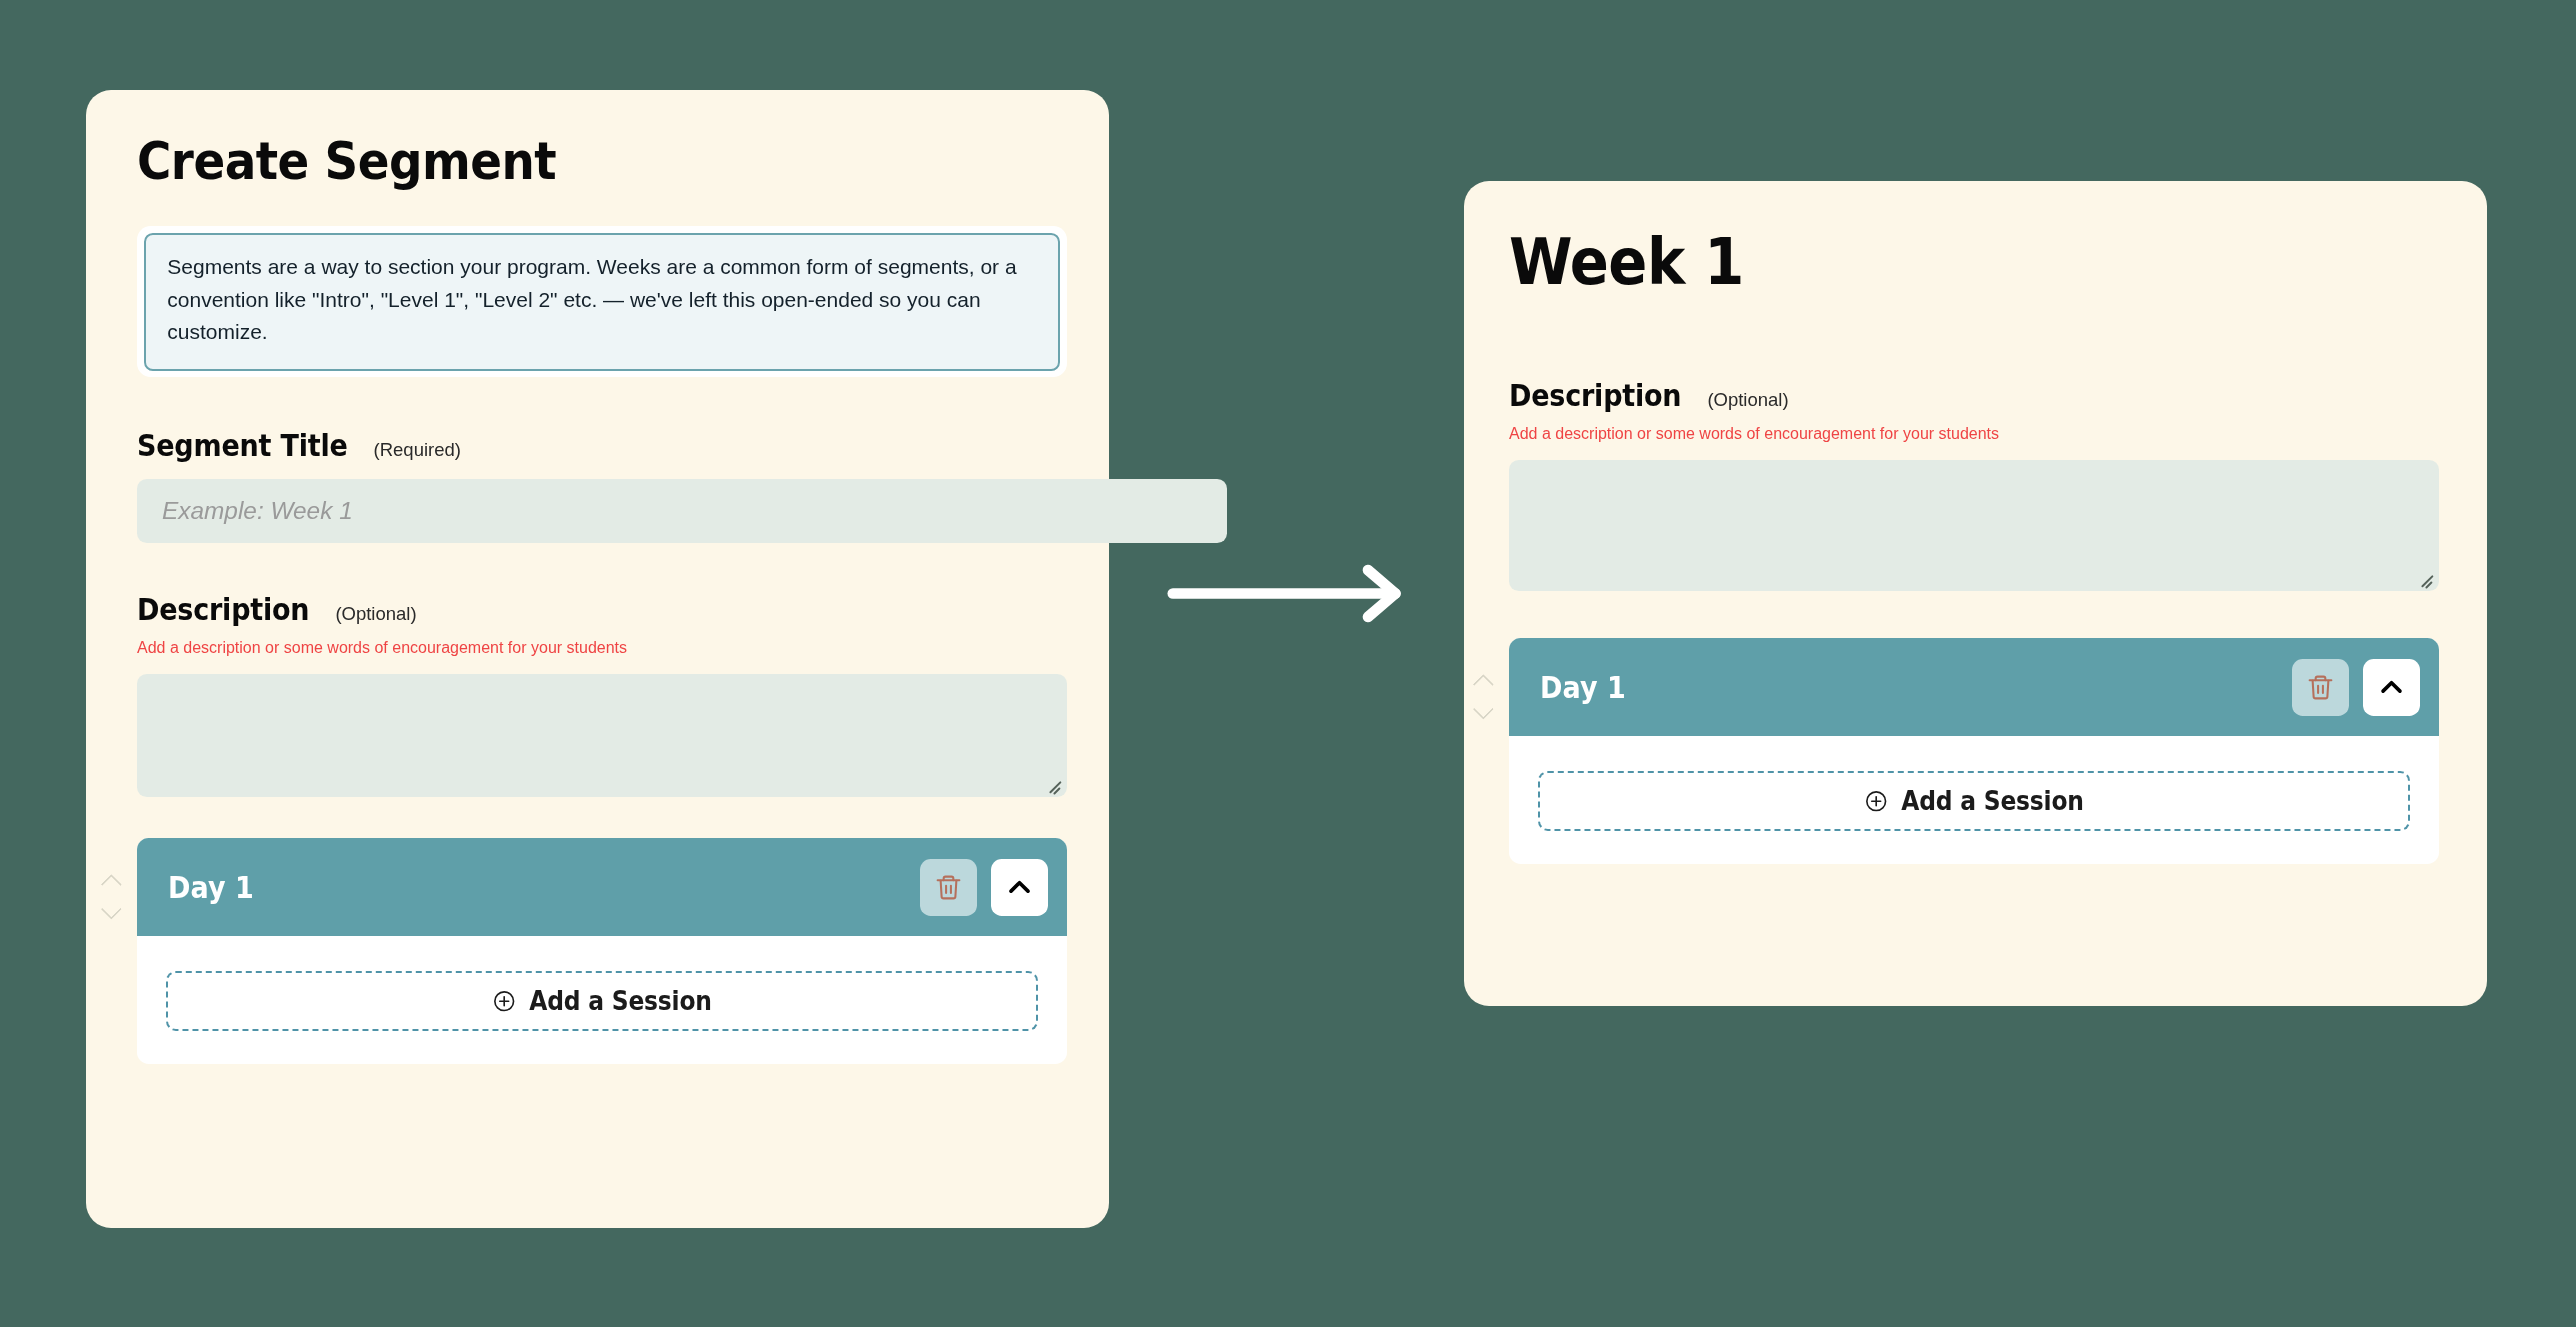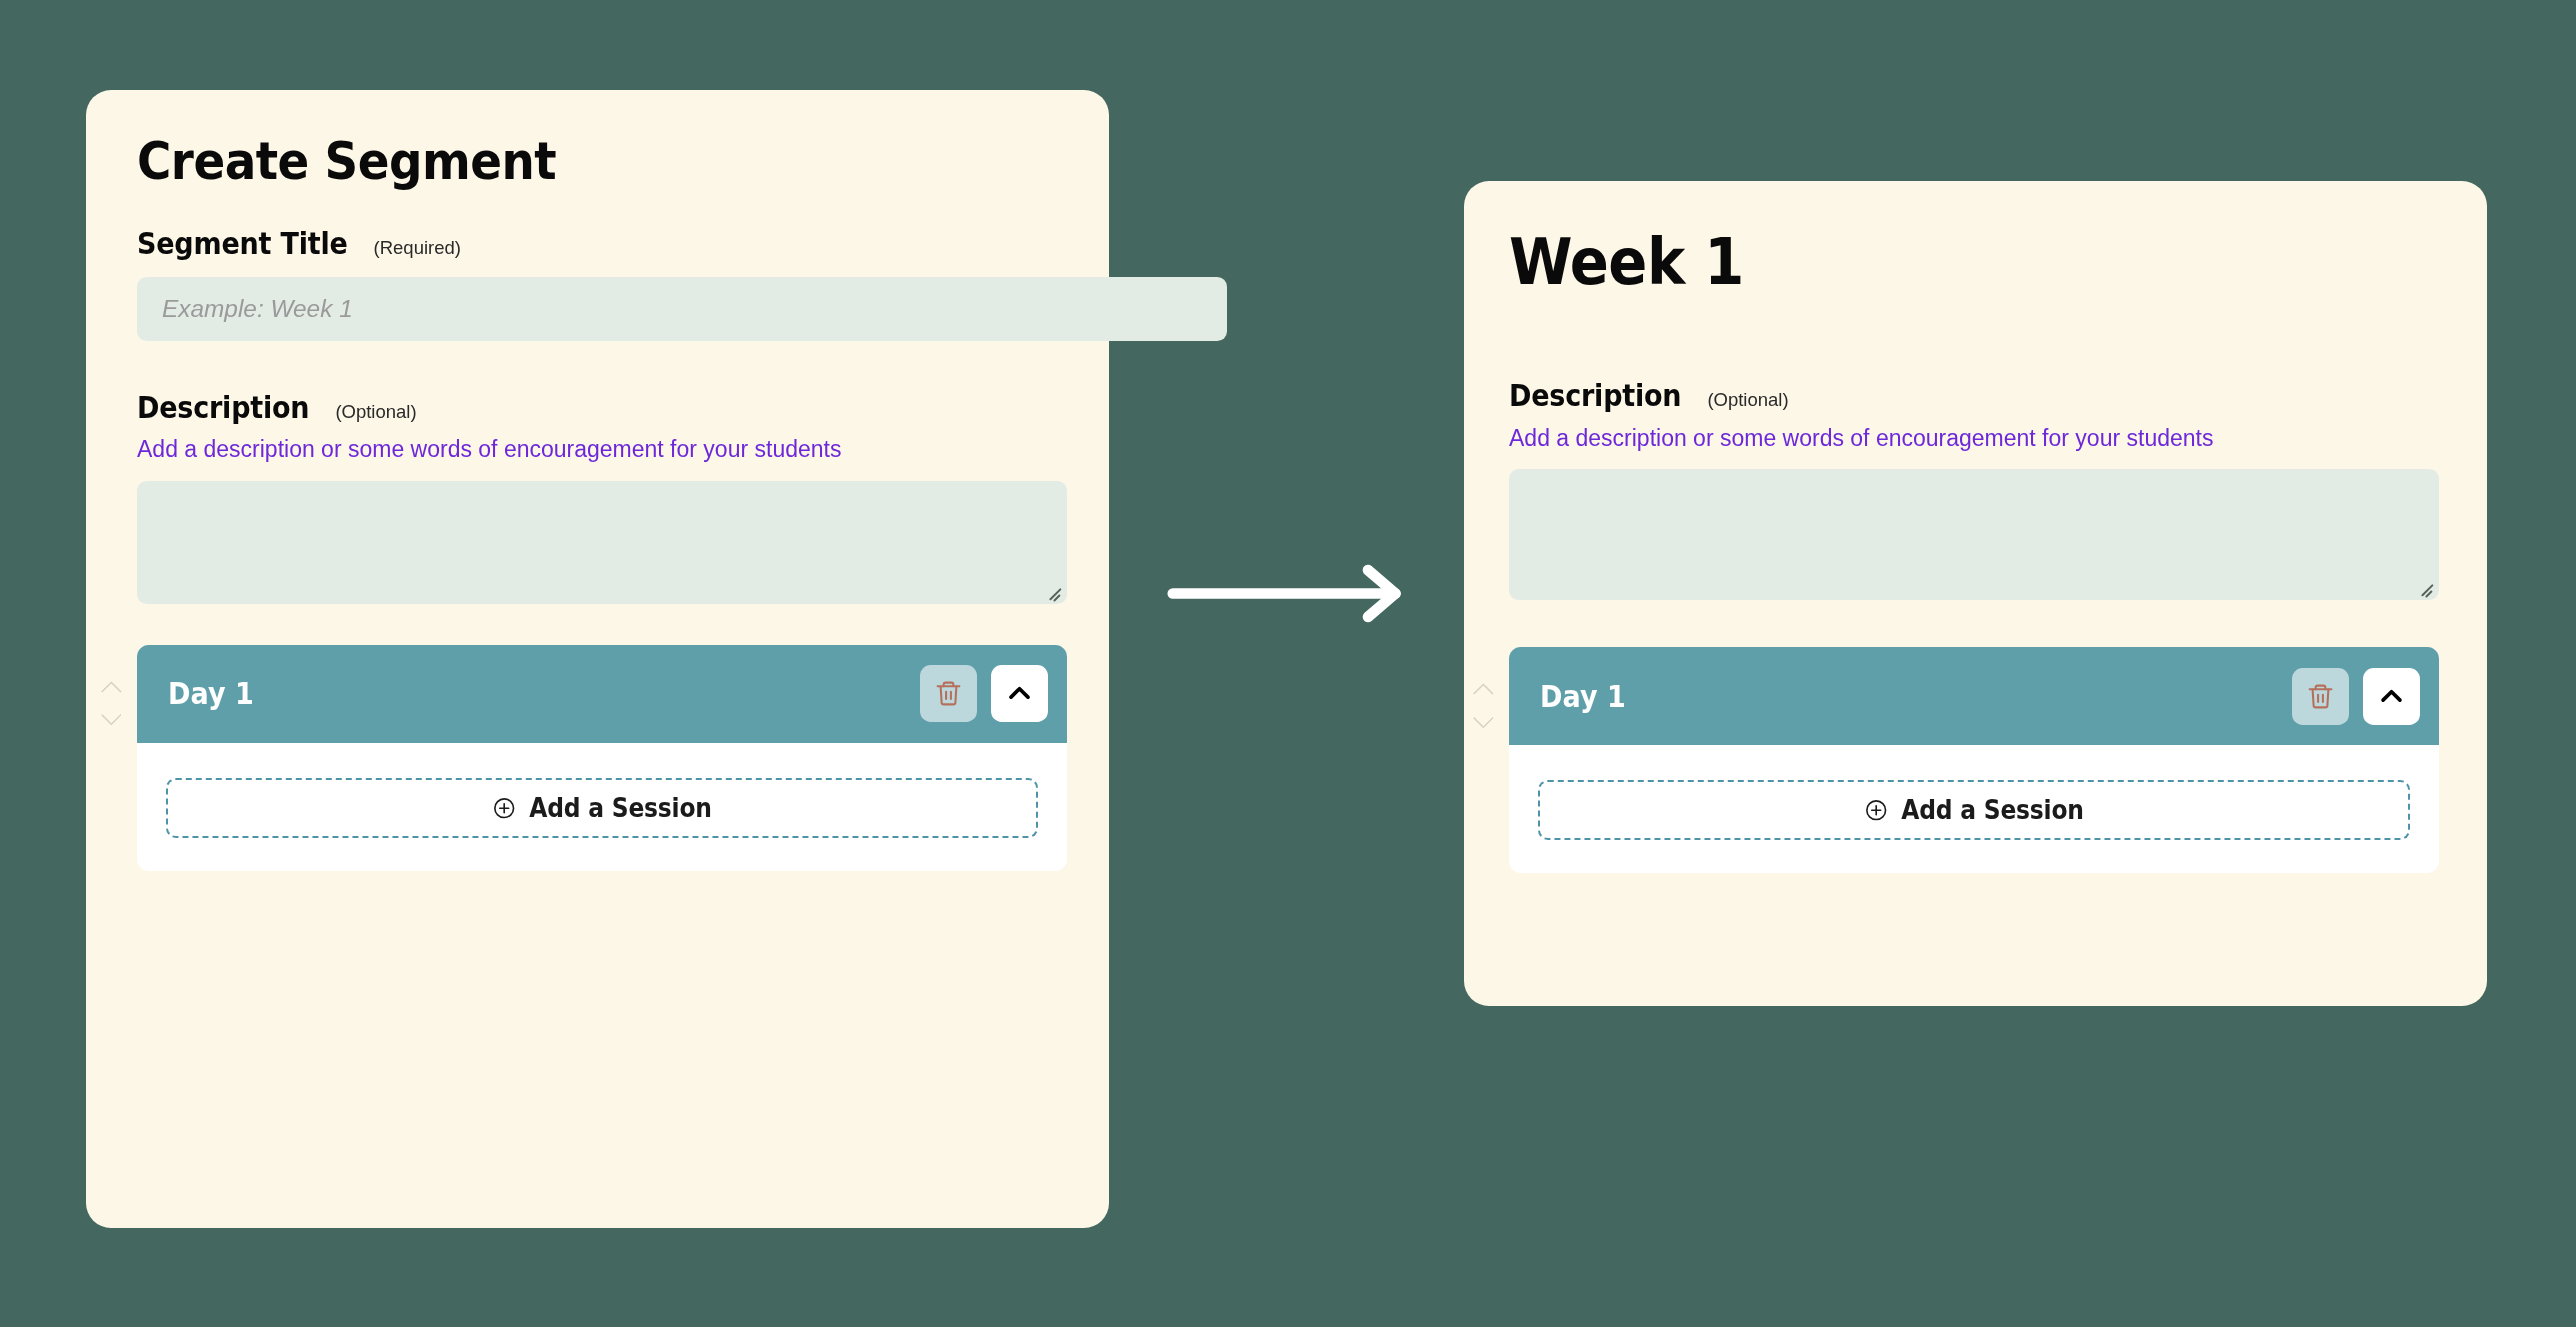--- a/index.html
+++ b/index.html
@@ -88,22 +88,22 @@
     font-size: 30px;
     color: #0a0a0a;
     letter-spacing: -0.2px;
   }
   .field-label .label-note {
     font-size: 18.5px;
     color: #2a2a2a;
   }
 
   .hint {
-    font-size: 23px;
-    color: #6d28d9;
+    font-size: 16px;
+    color: #ef4444;
     margin-bottom: 17.6px;
     margin-top: -3.9px;
   }
 
   
   .text-input {
     background: #e3ebe5;
     border: none;
     border-radius: 9.8px;
     width: 1090px;
@@ -255,20 +255,25 @@
 </style>
 </head>
 <body>
 
 <div class="stage">
 
   <section class="panel panel-left">
 
     <h1 class="page-title big">Create Segment</h1>
 
+    <div class="callout-wrap">
+      <div class="callout">
+        <p>Segments are a way to section your program. Weeks are a common form of segments, or a convention like "Intro", "Level 1", "Level 2" etc. — we've left this open-ended so you can customize.</p>
+      </div>
+    </div>
 
     <div class="field-label">
       <span class="label-main">Segment Title</span>
       <span class="label-note">(Required)</span>
     </div>
 
     <div class="text-input">Example: Week 1</div>
 
     <div class="field-label">
       <span class="label-main">Description</span>

